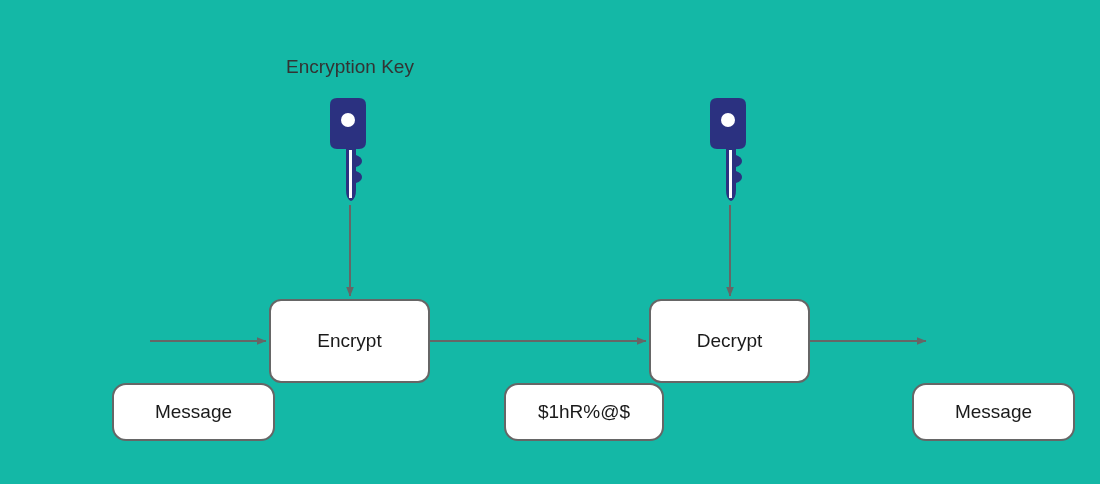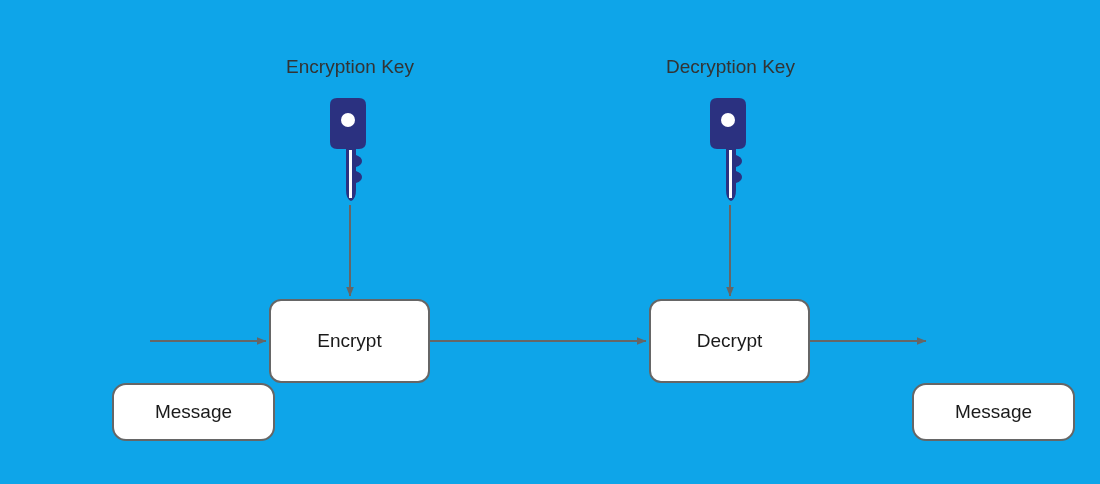--- a/index.html
+++ b/index.html
@@ -4,21 +4,21 @@
 <style>
   html, body {
     margin: 0;
     padding: 0;
     background: #ffffff;
   }
   #canvas {
     position: relative;
     width: 1100px;
     height: 484px;
-    background: #0ea5e9;
+    background: #14b8a6;
     font-family: "Liberation Sans", sans-serif;
     overflow: hidden;
   }
   .svg-layer {
     position: absolute;
     left: 0;
     top: 0;
     width: 1100px;
     height: 484px;
   }
@@ -81,21 +81,20 @@
       <path d="M7,0 L29,0 Q36,0 36,7 L36,44 Q36,51 29,51 L26,51
                L26,57 Q32,59 32,63 Q32,67 26,69
                L26,73 Q32,75 32,79 Q32,83 26,85
                L26,92 Q26,101 21,103 Q16,101 16,92 L16,51
                L7,51 Q0,51 0,44 L0,7 Q0,0 7,0 Z" fill="#2b3180"></path>
       <circle cx="18" cy="22" r="7" fill="#ffffff"></circle>
       <rect x="19" y="52" width="3" height="48" fill="#ffffff"></rect>
     </svg>
   </div>
 
-  <div class="key-label" style="left:653px; top:56px; width:155px;">Decryption Key</div>
 
   <div class="key-icon" style="left:710px; top:98px;">
     <svg width="42" height="110" viewBox="0 0 42 110" xmlns="http://www.w3.org/2000/svg">
       <path d="M7,0 L29,0 Q36,0 36,7 L36,44 Q36,51 29,51 L26,51
                L26,57 Q32,59 32,63 Q32,67 26,69
                L26,73 Q32,75 32,79 Q32,83 26,85
                L26,92 Q26,101 21,103 Q16,101 16,92 L16,51
                L7,51 Q0,51 0,44 L0,7 Q0,0 7,0 Z" fill="#2b3180"></path>
       <circle cx="18" cy="22" r="7" fill="#ffffff"></circle>
       <rect x="19" y="52" width="3" height="48" fill="#ffffff"></rect>
@@ -107,18 +106,21 @@
   </div>
 
   <div class="node-box proc-box" style="left:269px; top:299px; width:161px; height:84px;">
     <span>Encrypt</span>
   </div>
 
   <div class="node-box data-box" style="left:68px; top:383px; width:163px; height:58px;">
     <span>Message</span>
   </div>
 
+  <div class="node-box data-box" style="left:460px; top:383px; width:160px; height:58px;">
+    <span>$1hR%@$</span>
+  </div>
 
   <div class="node-box data-box" style="left:868px; top:383px; width:163px; height:58px;">
     <span>Message</span>
   </div>
 
 </div>
 
 </body></html>

